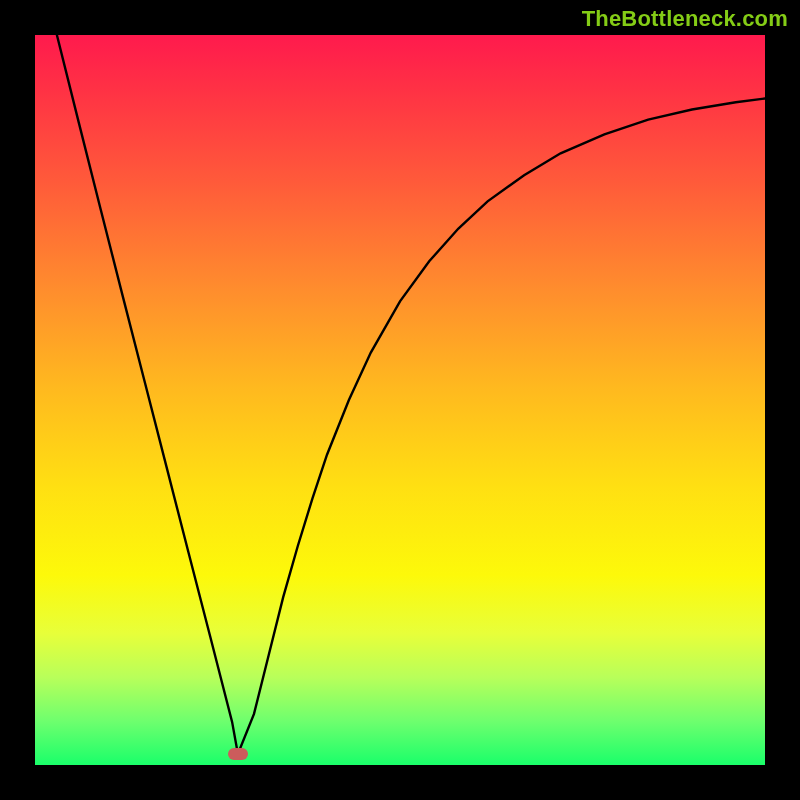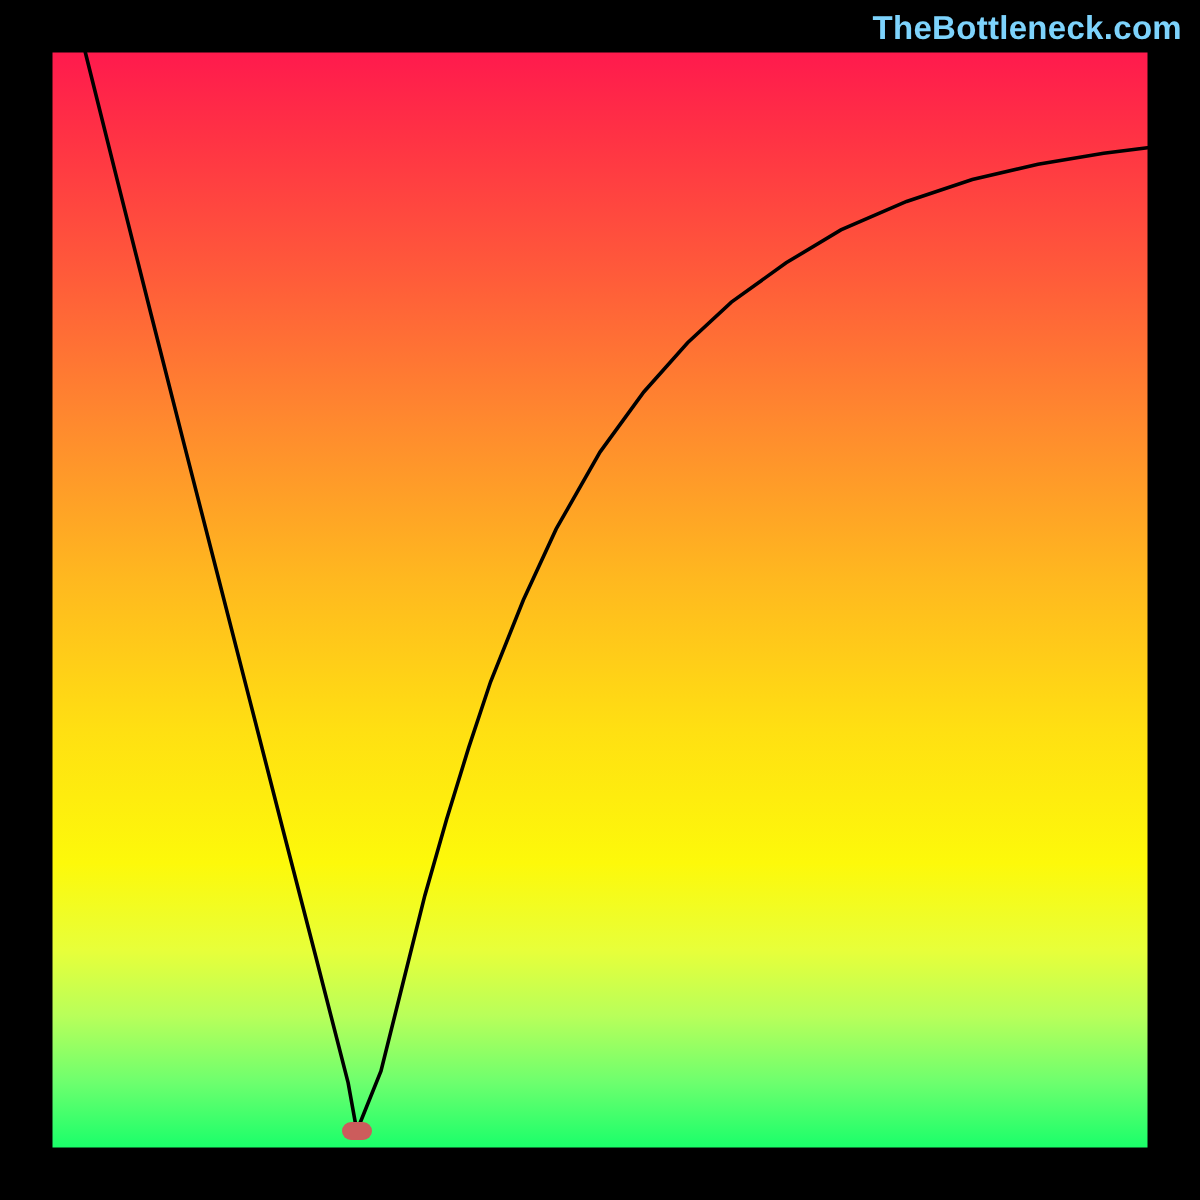--- a/index.html
+++ b/index.html
@@ -35,21 +35,21 @@
       #e7ff3a 82%,
       #b8ff5a 88%,
       #6eff6e 94%,
       #1aff6a 100%
     );
   }
   .watermark {
     position: absolute;
     top: 6px;
     right: 12px;
-    color: #7dd3fc;
+    color: #84cc16;
     font-size: 22px;
     font-weight: 600;
     letter-spacing: 0.2px;
     user-select: none;
   }
   svg.curve {
     position: absolute;
     left: 0;
     top: 0;
     width: 730px;

